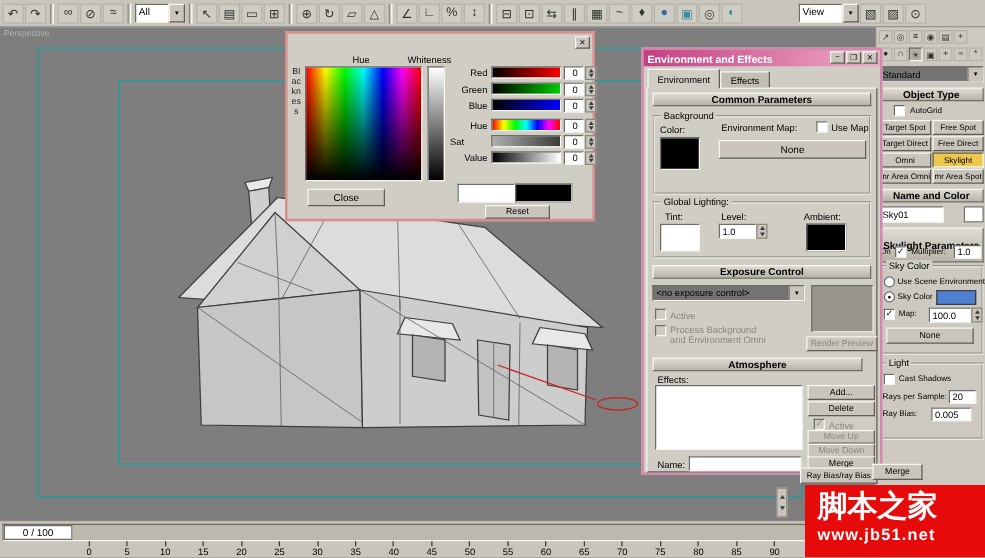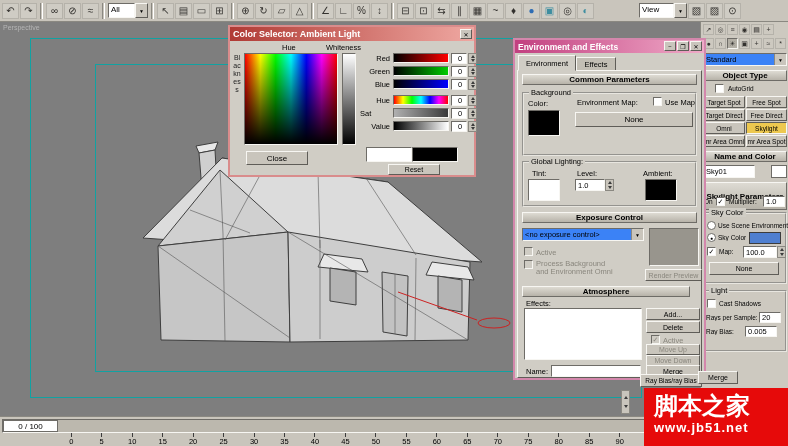--- a/index.html
+++ b/index.html
@@ -33,21 +33,21 @@
   .cb{display:inline-block;width:9px;height:9px;background:#fff;border:1px solid;border-color:#6e6c67 #f7f6f2 #f7f6f2 #6e6c67;text-align:center;}
   .cb i,.radio i{font-style:normal;font-size:7px;line-height:8px;display:block;}
   .cb.gray{background:#cfccc4;} .cb.gray i{color:#8a877e;}
   .radio{display:inline-block;width:9px;height:9px;border-radius:50%;background:#fff;border:1px solid #6e6c67;text-align:center;}
   .radio i{font-size:5px;line-height:8px;}
   .field{background:#fff;border:1px solid;border-color:#6e6c67 #f7f6f2 #f7f6f2 #6e6c67;font-size:7.5px;display:flex;align-items:center;padding-left:2px;white-space:nowrap;overflow:hidden;}
   .spin{position:absolute;width:9px;display:flex;flex-direction:column;justify-content:space-evenly;background:#c9c5bc;border:1px solid #8a8881;}
   .spin b{display:block;width:0;height:0;margin:0 auto;}
   .spin .su{border-left:2.5px solid transparent;border-right:2.5px solid transparent;border-bottom:3.5px solid #3c3c3c;}
   .spin .sd{border-left:2.5px solid transparent;border-right:2.5px solid transparent;border-top:3.5px solid #3c3c3c;}
-  .dd{display:flex;background:#3b82f6;border:1px solid;border-color:#6e6c67 #f7f6f2 #f7f6f2 #6e6c67;}
+  .dd{display:flex;background:#737373;border:1px solid;border-color:#6e6c67 #f7f6f2 #f7f6f2 #6e6c67;}
   .dd .t{flex:1;font-size:7.5px;padding:1px 0 0 2px;white-space:nowrap;overflow:hidden;}
   .dd .a{width:12px;display:flex;align-items:center;justify-content:center;font-size:5px;background:#c9c5bc;border-left:1px solid #8a8881;}
   
   .vp{background:#7e7e7e;overflow:hidden;}
   .safe{border:1px solid #11a2a2;position:absolute;}
   .persp{color:#b5b5b5;font-size:7px;}
   
   .panel{background:#cdc9c0;border-left:1px solid #8a8881;}
   .pti{width:11px;height:11px;display:flex;align-items:center;justify-content:center;font-size:7px;color:#33312e;background:#cdc9c0;border:1px solid #b5b2aa;margin-right:1px;}
   .pti.pressed{background:#b3afa5;border-color:#6e6c67 #f7f6f2 #f7f6f2 #6e6c67;}
@@ -326,23 +326,20 @@
   <div class="legend" style="left:8px;top:264px;">Light</div>
   <span class="cb abs" style="left:6px;top:277px;"></span>
   <div class="lbl abs p7" style="left:18px;top:278px;">Cast Shadows</div>
   <div class="lbl abs p7" style="left:5px;top:292px;">Rays per Sample:</div>
   <div class="field abs" style="left:58px;top:290px;width:22px;height:11px;">20</div>
   <div class="lbl abs p7" style="left:5px;top:306px;">Ray Bias:</div>
   <div class="field abs" style="left:44px;top:304px;width:32px;height:11px;">0.005</div>
 </div>
 
 <div class="dlg cs-frame" style="left:228px;top:25px;width:248px;height:152px;z-index:30;">
-  <div class="cs-title" style="height:14px;">
-    <span>Color Selector: Ambient Light</span>
-  </div>
   <div class="tbtn" style="right:2px;top:2px;">✕</div>
   <div class="lbl" style="position:absolute;left:52px;top:16px;font-size:7.5px;">Hue</div>
   <div class="lbl" style="position:absolute;left:96px;top:16px;font-size:7.5px;">Whiteness</div>
   <div class="vtext" style="position:absolute;left:3px;top:27px;">Blackness</div>
   <div class="sunken" style="position:absolute;left:14px;top:26px;width:94px;height:92px;background:linear-gradient(to bottom,rgba(0,0,0,0),#000),linear-gradient(to right,#f00,#ff0,#0f0,#0ff,#00f,#f0f,#f00);"></div>
   <div class="sunken" style="position:absolute;left:112px;top:26px;width:14px;height:92px;background:linear-gradient(to bottom,#fff,#000);"></div>
 
   <div class="lbl" style="position:absolute;left:130px;top:27px;width:30px;text-align:right;font-size:7.5px;">Red</div>
   <div class="sunken" style="position:absolute;left:163px;top:26px;width:56px;height:10px;background:linear-gradient(to right,#000,#f00);"></div>
   <div class="field" style="position:absolute;left:221px;top:26px;width:16px;height:11px;justify-content:center;">0</div>

